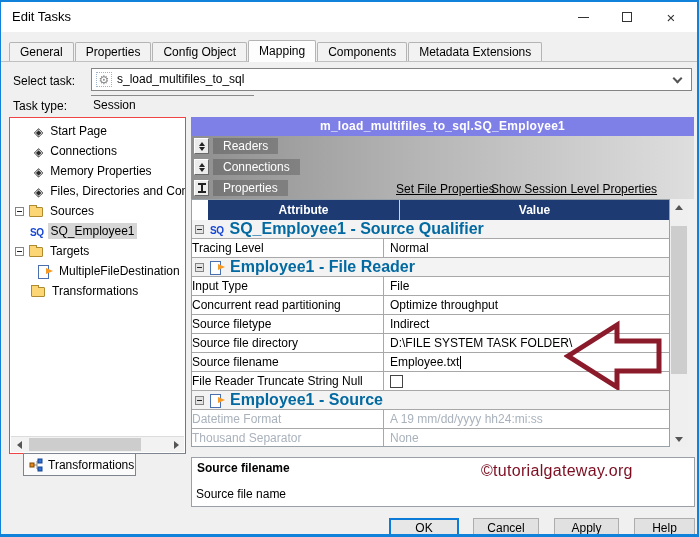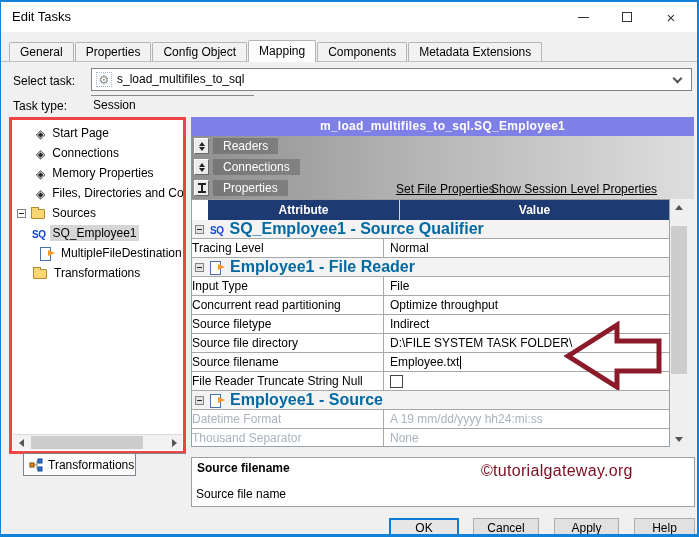--- a/index.html
+++ b/index.html
@@ -22,21 +22,21 @@
   
   .flabel{position:absolute;left:12px;font-size:12px;color:#000;}
   .combo{position:absolute;left:90px;top:66px;width:601px;height:23px;background:#fff;border:1px solid #848484;}
   .combo-gear{position:absolute;left:4px;top:3px;width:16px;height:15px;border:1px dotted #9fb3c8;color:#8a8a8a;font-size:12px;line-height:14px;text-align:center;}
   .combo-gear::before{content:"⚙";}
   .combo-text{position:absolute;left:25px;top:3px;font-size:12px;color:#000;}
   .combo-chevron{position:absolute;right:10px;top:6px;width:7px;height:7px;border-right:2px solid #555;border-bottom:2px solid #555;transform:rotate(45deg);}
   .tasktype-field{position:absolute;left:90px;top:93px;width:163px;border-top:1px solid #8a8a8a;}
   .tasktype-value{position:absolute;left:92px;top:96px;font-size:12px;color:#000;}
   
-  .tree-panel{position:absolute;left:8px;top:115px;width:177px;height:337px;background:#fff;border:3px solid #ef4444;overflow:hidden;}
+  .tree-panel{position:absolute;left:8px;top:115px;width:177px;height:337px;background:#fff;border:1px solid #ef4444;overflow:hidden;}
   #tree-items{position:absolute;left:0;top:3px;right:0;}
   .tree-row{display:flex;align-items:center;height:20px;gap:5px;white-space:nowrap;overflow:hidden;}
   .tree-label{font-size:12px;color:#000;padding:1px 2px;}
   .tree-label.sel{background:#d6d6d6;}
   .expander{width:9px;height:9px;border:1px solid #848484;background:#fff;position:relative;flex:none;}
   .expander::after{content:"";position:absolute;left:1px;right:1px;top:3px;height:1px;background:#222;}
   .icon{flex:none;display:inline-block;}
   .icon-diamond::before{content:"◈";font-size:12px;color:#2a2a2a;line-height:1;}
   .icon-folder{width:14px;height:10px;background:#fcd575;border:1px solid #b08a2e;border-radius:1px;position:relative;margin-top:2px;}
   .icon-folder::before{content:"";position:absolute;top:-3px;left:-1px;width:6px;height:2px;background:#fcd575;border:1px solid #b08a2e;border-bottom:none;}
@@ -161,20 +161,25 @@
         </div>
         <div class="tree-row" style="padding-left: 5px;">
           <div class="expander"></div>
           <div class="icon icon-folder"></div>
           <div class="tree-label">Sources</div>
         </div>
         <div class="tree-row selected" style="padding-left: 20px;">
           <div class="icon icon-sq"></div>
           <div class="tree-label sel">SQ_Employee1</div>
         </div>
+        <div class="tree-row" style="padding-left: 5px;">
+          <div class="expander"></div>
+          <div class="icon icon-folder"></div>
+          <div class="tree-label">Targets</div>
+        </div>
         <div class="tree-row" style="padding-left: 28px;">
           <div class="icon icon-target-file"></div>
           <div class="tree-label">MultipleFileDestination</div>
         </div>
         <div class="tree-row" style="padding-left: 21px;">
           <div class="icon icon-folder"></div>
           <div class="tree-label">Transformations</div>
         </div>
       </div>
     <div id="tree-hscroll">

